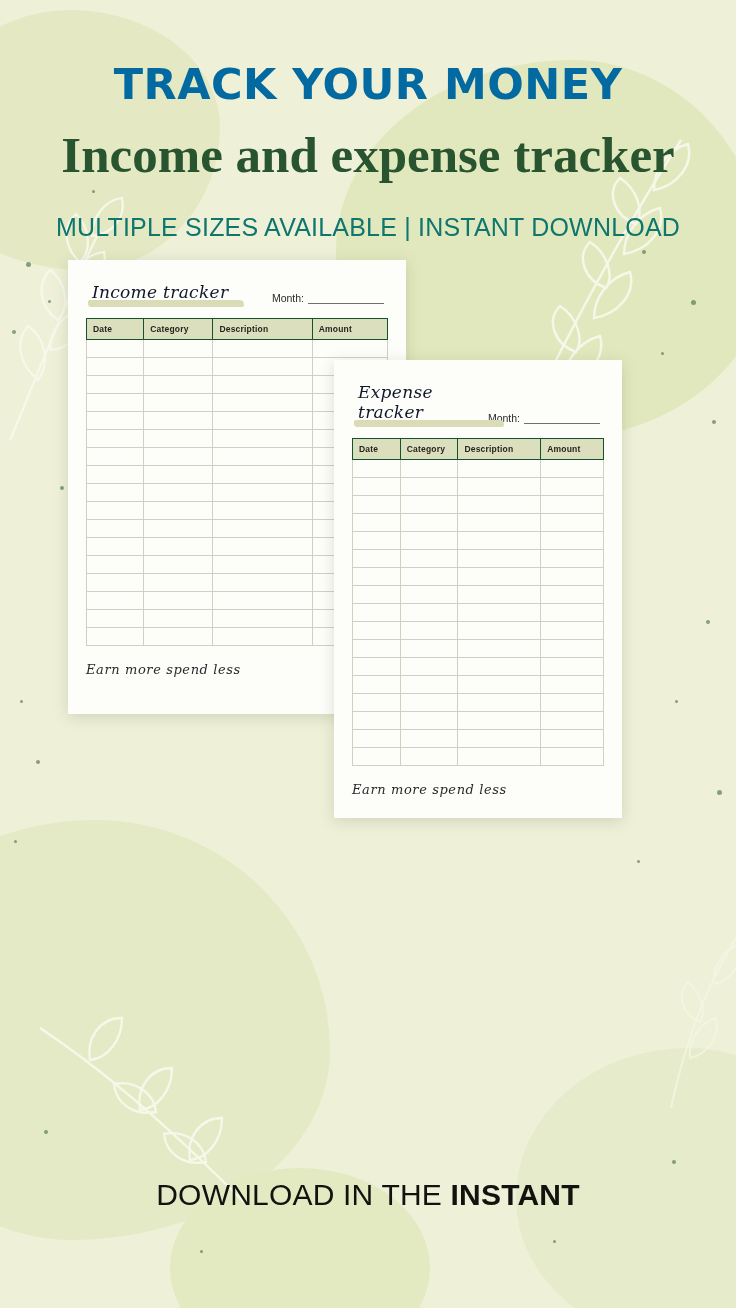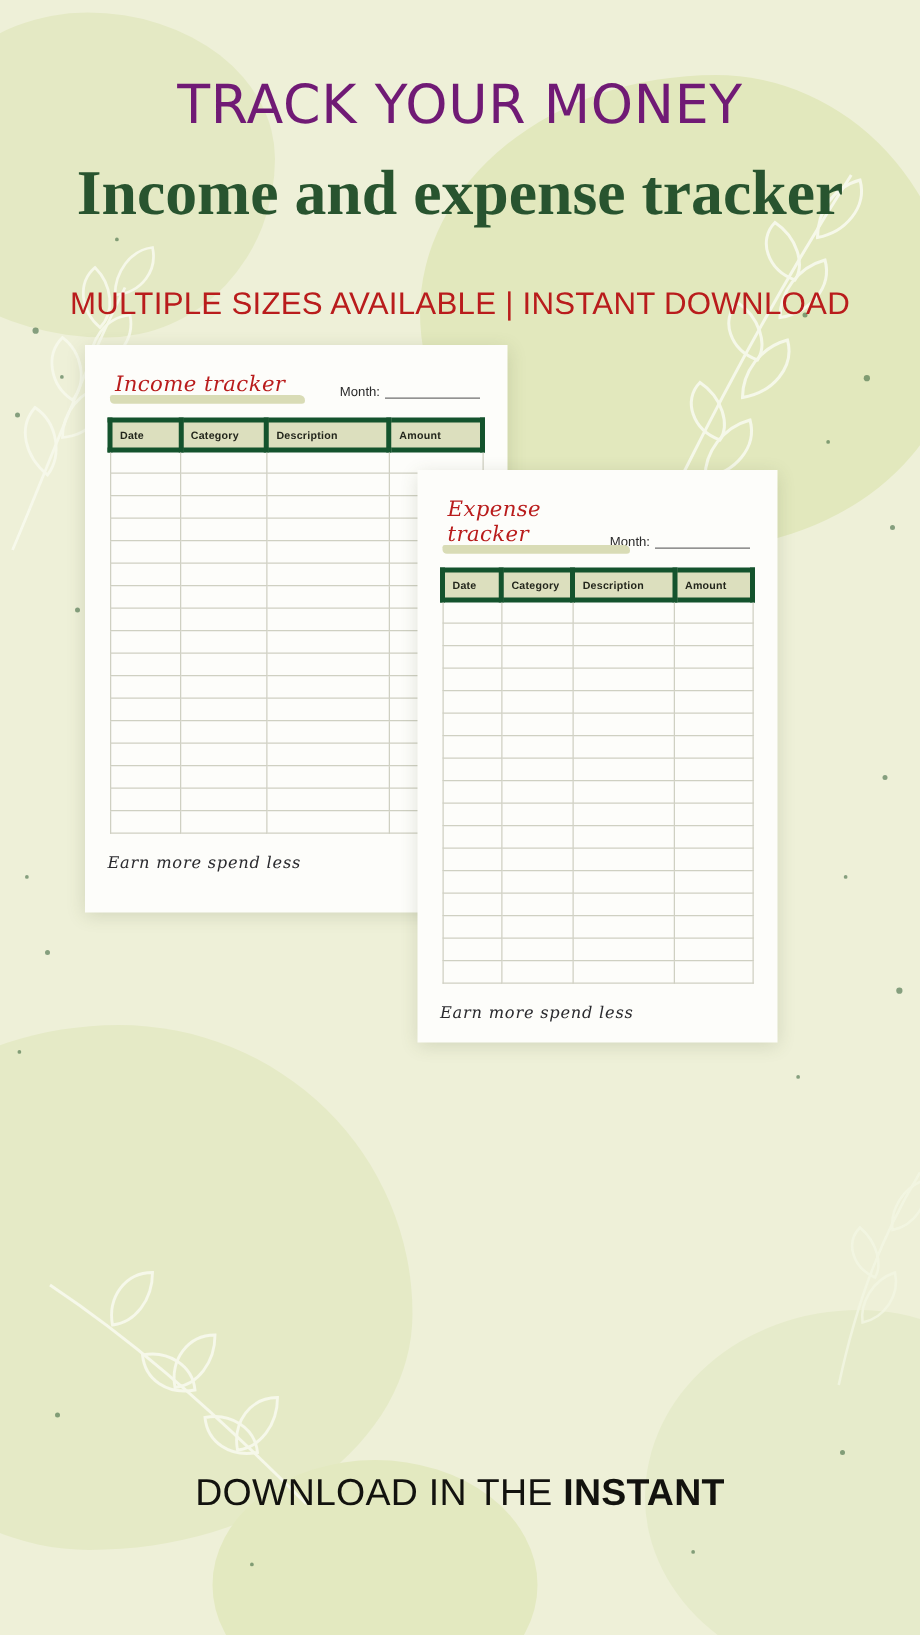--- a/index.html
+++ b/index.html
@@ -65,24 +65,24 @@
 
   
   .header {
     position: relative;
     z-index: 5;
     text-align: center;
     padding-top: 62px;
   }
   .title-main {
     font-family: "DejaVu Sans", sans-serif;
-    font-weight: 400;
+    font-weight: 700;
     font-size: 43px;
     letter-spacing: .5px;
-    color: #701a75;
+    color: #0369a1;
     line-height: 1.05;
   }
   .title-with {
     font-family: "Liberation Sans", sans-serif;
     font-weight: 400;
     font-size: 35px;
     color: #1d3b22;
     margin-top: 22px;
     letter-spacing: 1px;
   }
@@ -99,22 +99,22 @@
     font-family: "Liberation Sans", sans-serif;
     font-weight: 400;
     font-size: 38px;
     color: #18241a;
     margin-top: 14px;
   }
   .title-sub {
     font-family: "Liberation Sans", sans-serif;
     font-weight: 400;
     font-size: 25px;
-    color: #b91c1c;
-    margin-top: 36px;
+    color: #0f766e;
+    margin-top: 20px;
     letter-spacing: .2px;
   }
 
   
   .sheets {
     position: relative;
     z-index: 4;
     height: 600px;
     margin-top: 18px;
   }
@@ -140,38 +140,38 @@
   .sheet-head {
     display: flex;
     align-items: flex-end;
     justify-content: space-between;
     padding: 0 4px 0 6px;
   }
   .script-title {
     font-family: "DejaVu Serif", serif;
     font-style: italic;
     font-size: 17px;
-    color: #b91c1c;
+    color: #0f172a;
     letter-spacing: .3px;
     position: relative;
     padding-bottom: 2px;
   }
   .script-title::after {
     content: "";
     position: absolute;
     left: -4px; right: -16px; bottom: -3px;
     height: 7px;
     background: #d9dcb6;
     border-radius: 4px 10px 6px 8px;
     z-index: -1;
   }
   .script-wrap { position: relative; z-index: 1; }
   .month-line {
     display: flex;
-    align-items: flex-start;
+    align-items: flex-end;
     gap: 4px;
     font-size: 10.5px;
     color: #2b2b2b;
     font-family: "Liberation Sans", sans-serif;
   }
   .month-rule {
     display: inline-block;
     width: 76px;
     border-bottom: 1px solid #6f6f6f;
     height: 11px;
@@ -182,21 +182,21 @@
     margin-top: 14px;
     table-layout: fixed;
   }
   table.tracker th {
     background: #dcdfbe;
     font-size: 8.5px;
     font-weight: 700;
     color: #23261c;
     text-align: left;
     padding: 5px 6px;
-    border: 4px solid #14532d;
+    border: 1px solid #14532d;
     letter-spacing: .2px;
   }
   table.tracker td {
     height: 18px;
     border: 1px solid #cfd0c2;
     border-left: 1px solid #cfd0c2;
   }
   .col-date  { width: 19%; }
   .col-cat   { width: 23%; }
   .col-desc  { width: 33%; }

